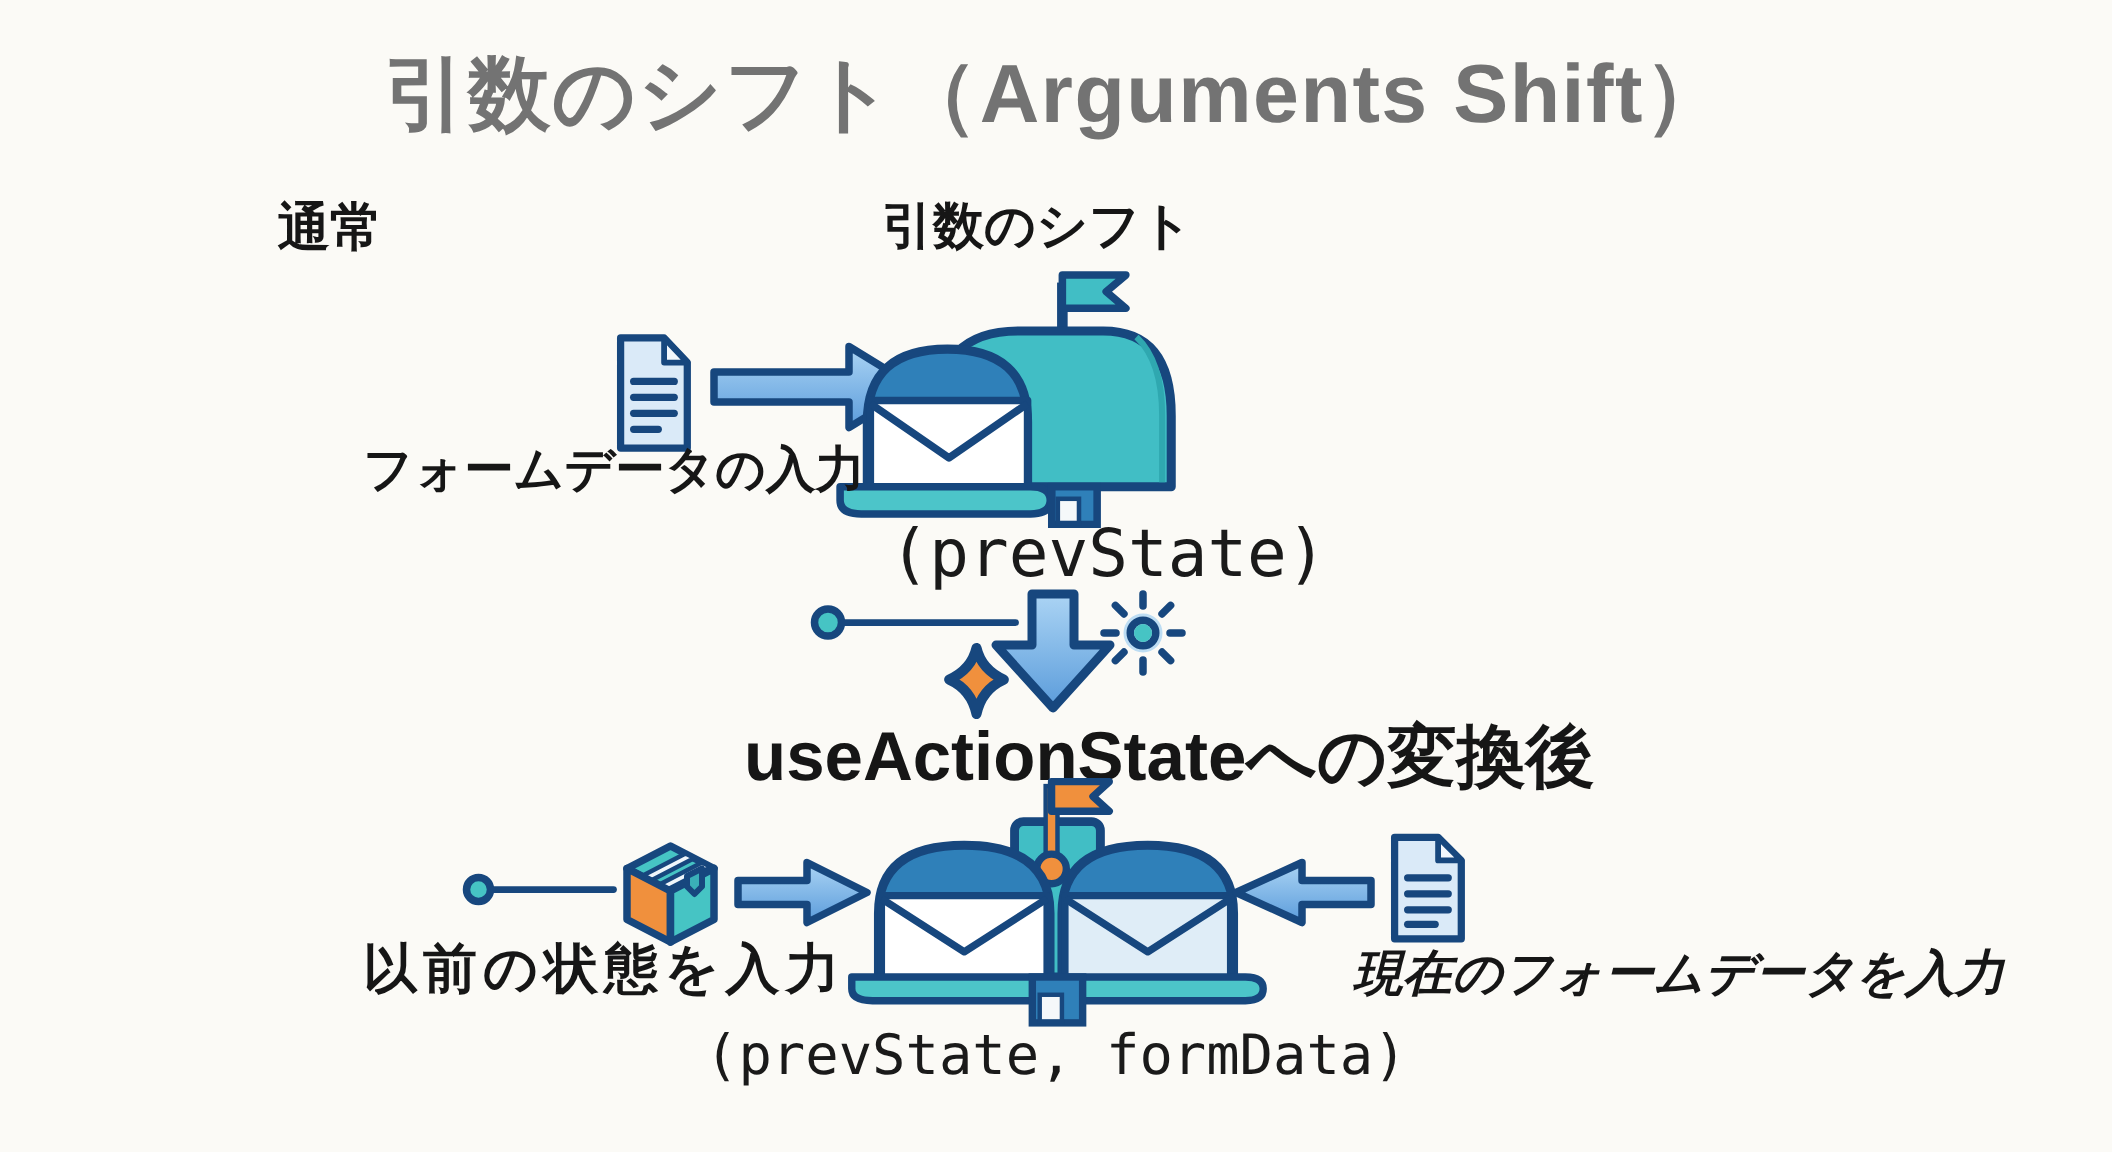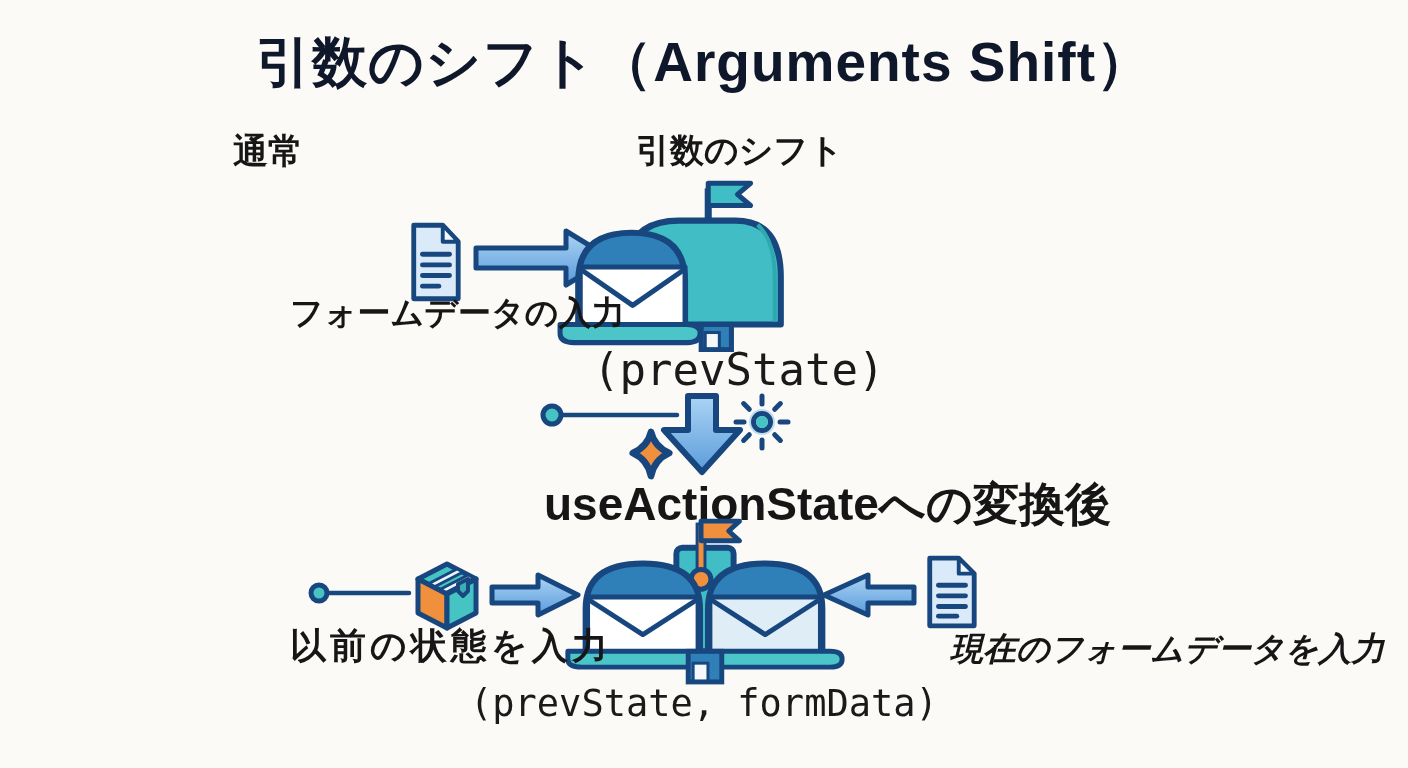--- a/index.html
+++ b/index.html
@@ -5,24 +5,24 @@
   html,body{margin:0;padding:0;}
   body{
     width:1408px;height:768px;overflow:hidden;
     background:#FBFAF6;
     font-family:"Liberation Sans","DejaVu Sans",sans-serif;
   }
   #canvas{position:relative;width:1408px;height:768px;background:#FBFAF6;}
   .abs{position:absolute;}
   .title{
     width:1408px;text-align:center;top:26px;left:0;
-    font-size:55px;font-weight:800;color:#0f172a;letter-spacing:1px;
+    font-size:55px;font-weight:800;color:#737373;letter-spacing:1px;
   }
   .jp{
-    color:#161616;font-weight:700;white-space:nowrap;margin-left:48px;
+    color:#161616;font-weight:700;white-space:nowrap;
   }
   .code{
     font-family:"DejaVu Sans Mono","Liberation Mono",monospace;
     color:#1A1A1A;font-weight:500;white-space:nowrap;
   }
   svg{display:block;}
 </style>
 </head>
 <body>
 

